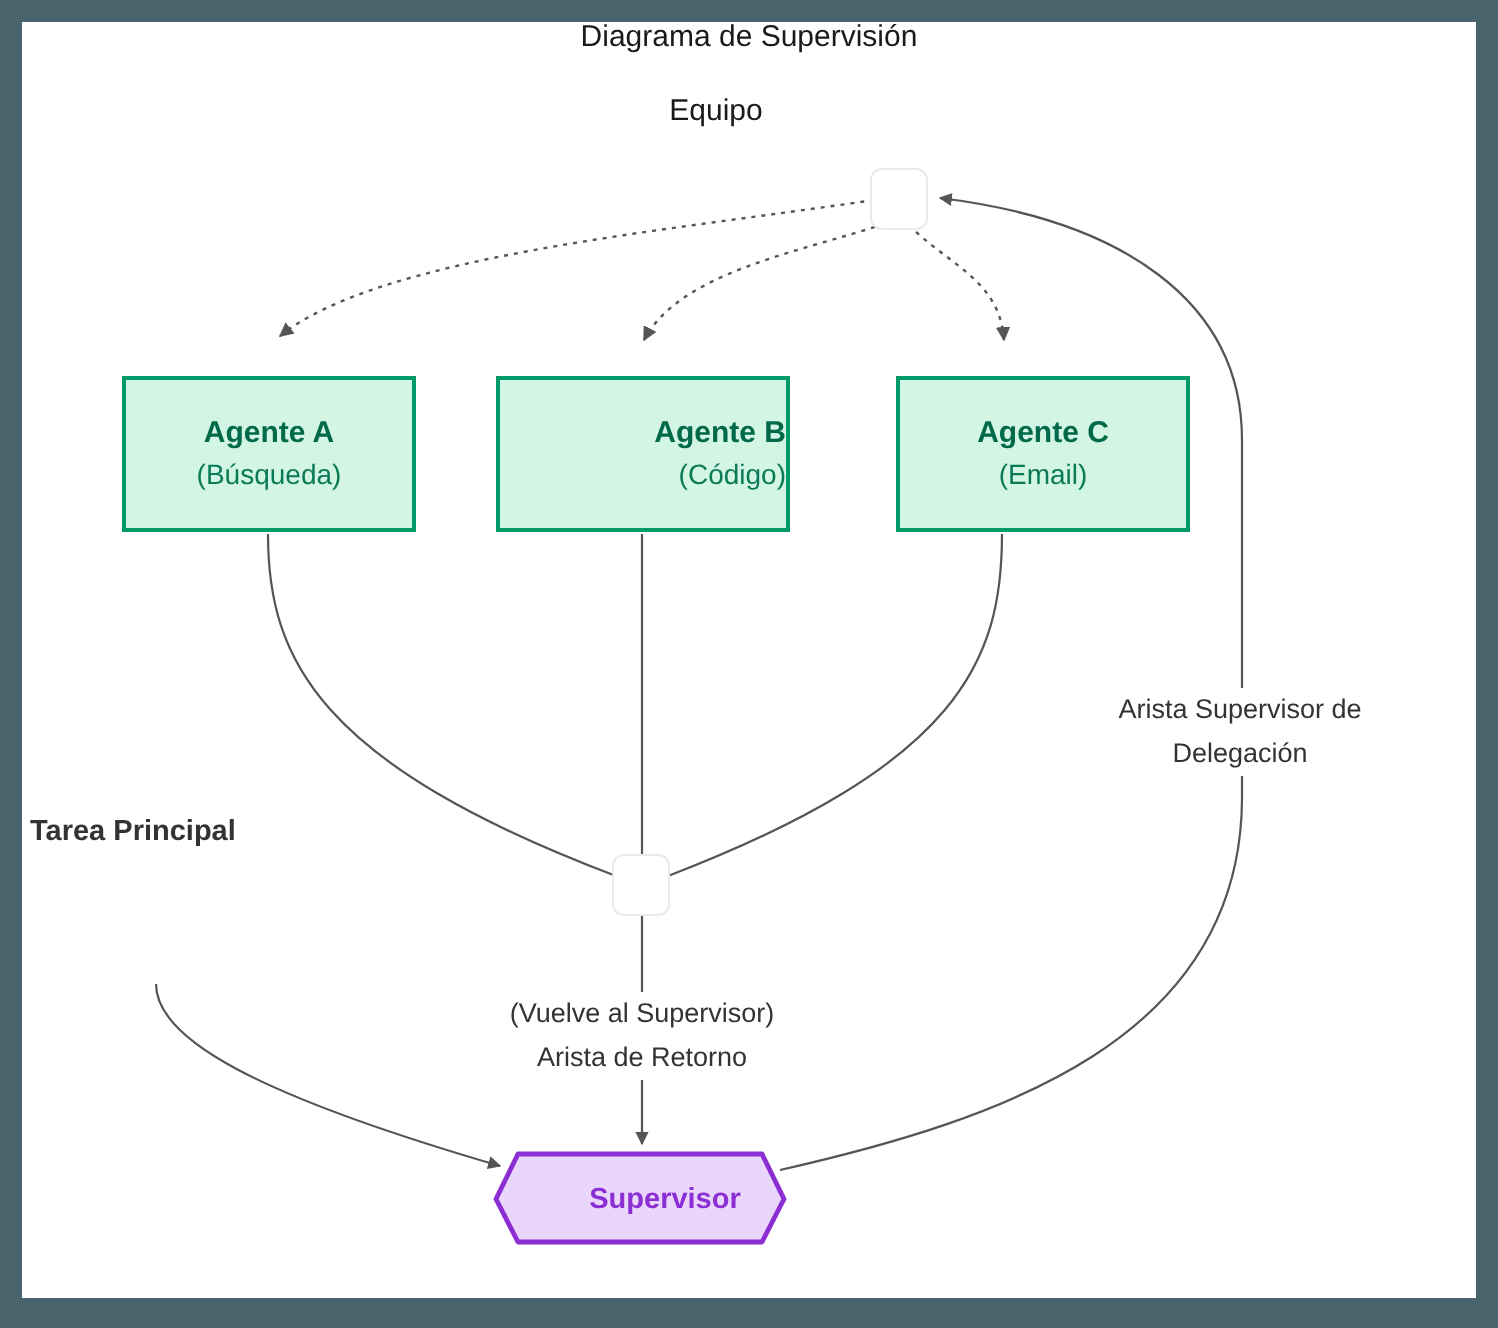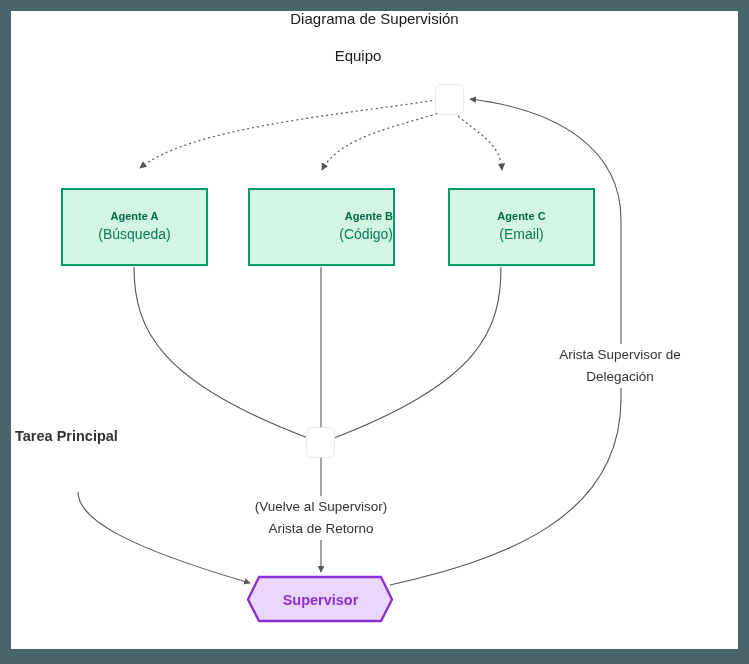--- a/index.html
+++ b/index.html
@@ -73,21 +73,21 @@
     box-sizing: border-box;
     background: #d3f5e3;
     border: 2.2px solid #009b68;
     display: flex;
     flex-direction: column;
     align-items: center;
     justify-content: center;
     line-height: 1.42;
   }
   .agent-node .ttl {
-    font-size: 11px;
+    font-size: 15px;
     font-weight: bold;
     color: #00694a;
   }
   .agent-node .sub {
     font-size: 14px;
     color: #0a7a58;
   }
 
   #agent-a { left: 61px;  top: 188px; }
   #agent-b { left: 248px; top: 188px; align-items: flex-end; }
@@ -107,21 +107,21 @@
 
   #supervisor {
     position: absolute;
     left: 248px;
     top: 577px;
     width: 145px;
     height: 45px;
   }
   #supervisor .hex-label {
     position: absolute;
-    left: 0; top: 0;
+    left: 12px; top: 0;
     width: 145px;
     height: 45px;
     display: flex;
     align-items: center;
     justify-content: center;
     font-size: 14.5px;
     font-weight: bold;
     color: #8b2fd4;
   }
 
@@ -141,21 +141,21 @@
   }
   #label-condicional {
     left: 530px;
     top: 344px;
     width: 180px;
   }
 
   #label-tarea {
     position: absolute;
     left: 15px;
-    top: 428px;
+    top: 408px;
     font-size: 14.5px;
     font-weight: bold;
     color: #333333;
     white-space: nowrap;
   }
 </style>
 </head>
 <body>
 
 <div id="frame">

